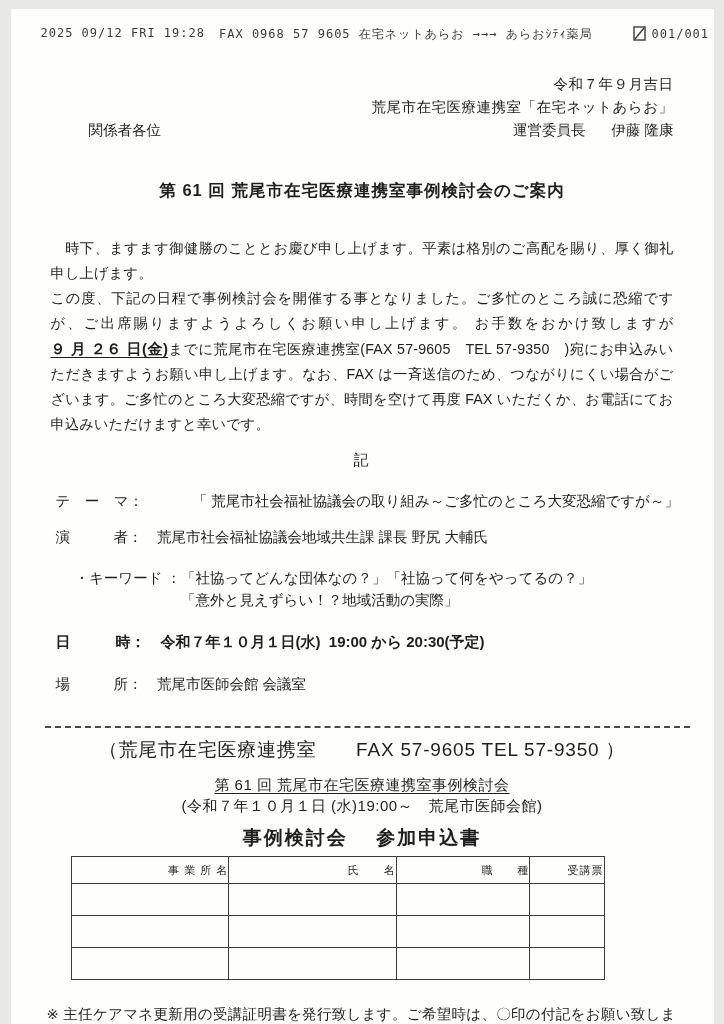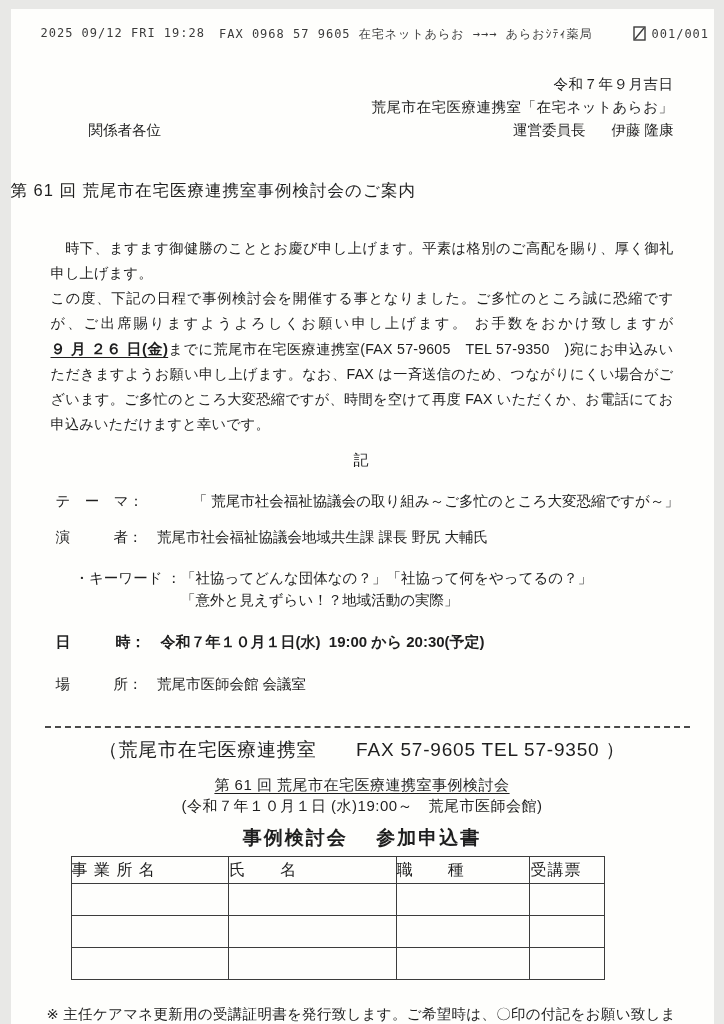--- a/index.html
+++ b/index.html
@@ -41,23 +41,23 @@
     display: flex;
     justify-content: space-between;
     margin: 0 40px 0 78px;
     font-size: 14.5px;
     line-height: 23px;
   }
   .officer { display: flex; gap: 26px; white-space: pre; }
   
   .doc-title {
     margin-top: 38px;
-    text-align: left;
+    text-align: center;
     font-size: 16.5px;
-    font-weight: normal;
+    font-weight: bold;
     letter-spacing: 1px;
   }
   
   .body-text {
     margin: 34px 40px 0 40px;
     font-size: 14.2px;
     line-height: 25px;
     text-align: justify;
     letter-spacing: 0.2px;
   }
@@ -121,23 +121,23 @@
     white-space: pre;
   }
   table.apply-table {
     margin: 5px 0 0 60px;
     width: 534px;
     border-collapse: collapse;
     table-layout: fixed;
   }
   .apply-table th, .apply-table td {
     border: 1.4px solid #3c3c3c;
-    font-size: 16px;
+    font-size: 11px;
     font-weight: normal;
-    text-align: left;
+    text-align: right;
     white-space: pre;
   }
   .apply-table th { height: 27px; letter-spacing: 1px; }
   .apply-table td { height: 32px; }
   
   .footer-note {
     margin: 25px 22px 0 36px;
     font-size: 14.5px;
     letter-spacing: 0.3px;
     border-bottom: 1.5px solid #4a4a4a;

